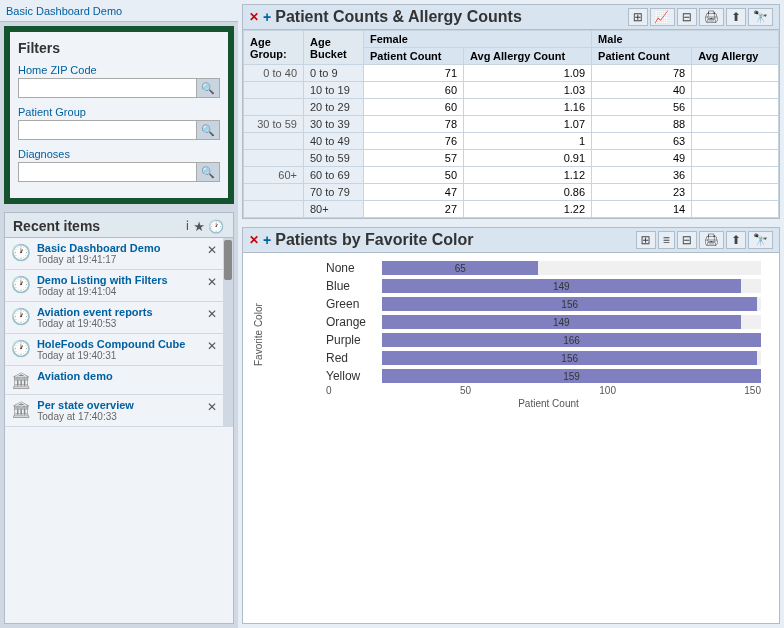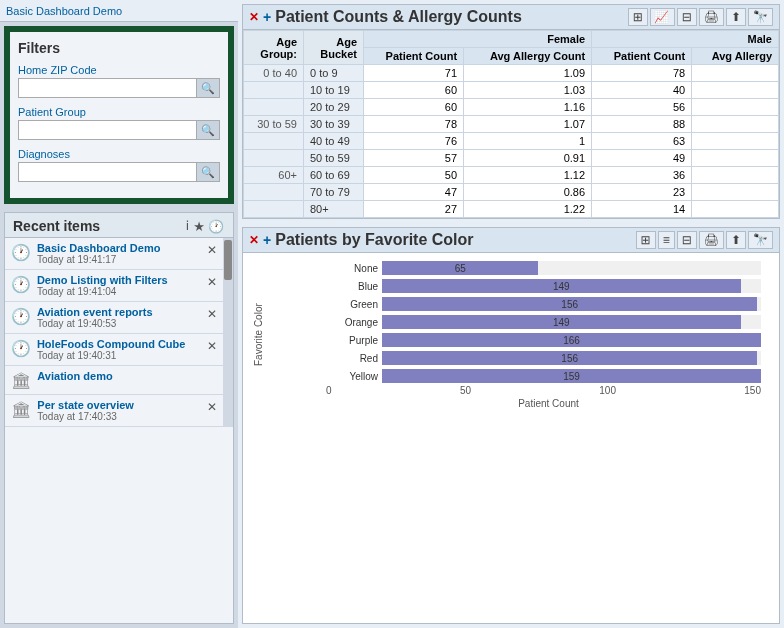--- a/index.html
+++ b/index.html
@@ -45,32 +45,32 @@
     .widget-header .close-x { color: #c00; cursor: pointer; font-weight: bold; font-size: 12px; }
     .widget-header .plus-btn { color: #0060a0; cursor: pointer; font-size: 14px; font-weight: bold; }
     .widget-title { flex: 1; font-weight: bold; font-size: 16px; color: #333; }
     .widget-toolbar { display: flex; gap: 2px; align-items: center; }
     .widget-toolbar .tool-btn { background: #e8eef5; border: 1px solid #b0bcc8; cursor: pointer; padding: 1px 4px; font-size: 12px; color: #444; }
 
     
     .table-widget { flex: 1; overflow: auto; }
     .pivot-table { border-collapse: collapse; width: 100%; font-size: 11px; }
     .pivot-table th, .pivot-table td { border: 1px solid #c8d4e0; padding: 2px 6px; }
-    .pivot-table th { background: #d8e4f0; text-align: right; font-weight: bold; }
+    .pivot-table th { background: #d8e4f0; text-align: left; font-weight: bold; }
     .pivot-table td { text-align: right; }
     .pivot-table td.label { text-align: left; background: #e8eef5; color: #333; }
     .col-header-female { background: #d8e4f0; }
     .col-header-male { background: #d8e4f0; }
     .age-group-cell { background: #e8eef5; color: #555; text-align: center; }
 
     
     .chart-area { padding: 8px 8px 4px 8px; }
     .bar-chart { display: flex; flex-direction: column; gap: 4px; margin-left: 60px; margin-right: 10px; }
     .bar-row { display: flex; align-items: center; gap: 4px; }
-    .bar-y-label { width: 52px; text-align: right; font-size: 10px; color: #333; flex-shrink: 0; }
+    .bar-y-label { width: 52px; text-align: left; font-size: 12px; color: #333; flex-shrink: 0; }
     .bar-track { flex: 1; background: #f0f0f0; height: 14px; position: relative; }
     .bar-fill { height: 100%; background: #8080c0; display: flex; align-items: center; justify-content: center; font-size: 10px; color: #333; }
     .x-axis { display: flex; justify-content: space-between; margin-left: 116px; margin-right: 10px; font-size: 10px; color: #555; margin-top: 2px; }
     .x-axis-label { text-align: center; font-size: 10px; color: #555; margin-left: 116px; margin-top: 2px; }
   </style>
 </head>
 <body>
 
 <div class="left-panel">
 

